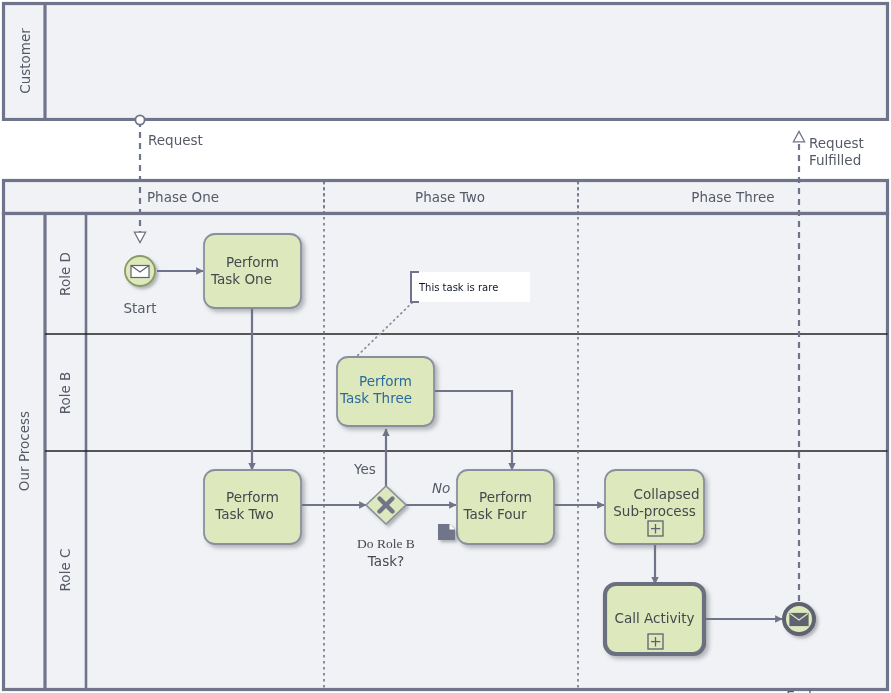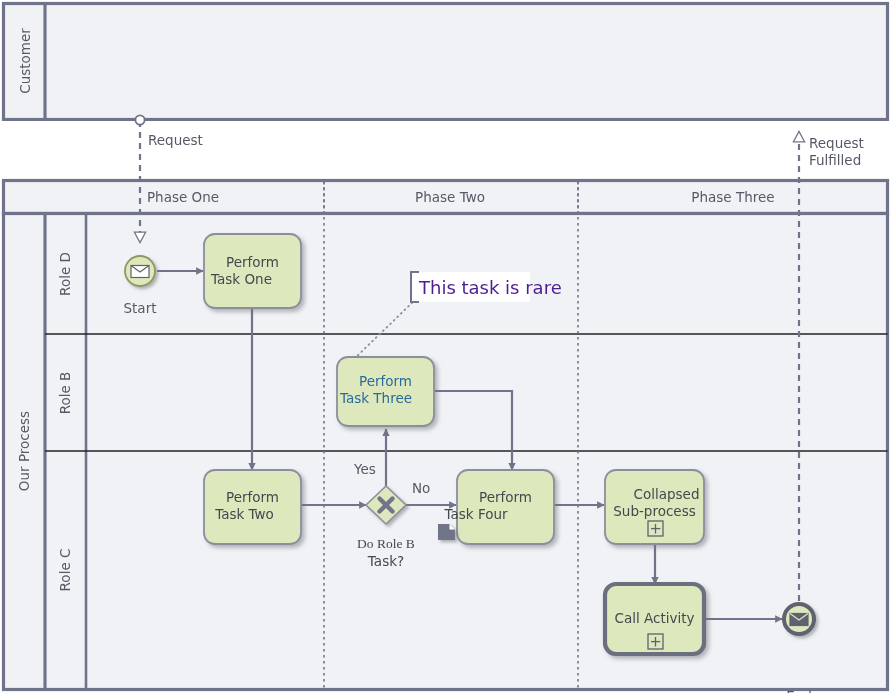--- a/index.html
+++ b/index.html
@@ -35,22 +35,22 @@
     text-align:center;
     color:#44484f;
     font-size:13.5px;
     line-height:17px;
     white-space:nowrap;
     pointer-events:none;
   }
   .tasktext.blue{color:#2a6b9c;}
   .annot-text{
     position:absolute;
-    color:#4c1d95;
-    font-size:18px;
+    color:#0f172a;
+    font-size:10px;
     line-height:17px;
     white-space:nowrap;
     pointer-events:none;
   }
 </style>
 </head>
 <body>
 
 <div id="canvas">
 
@@ -219,28 +219,28 @@
   <div class="tasktext" style="left:204px;top:254px;width:97px;">Perform</div>
   <div class="tasktext" style="left:204px;top:271px;width:75px;">Task One</div>
 
   <div class="tasktext" style="left:204px;top:489px;width:97px;">Perform</div>
   <div class="tasktext" style="left:204px;top:506px;width:81px;">Task Two</div>
 
   <div class="tasktext blue" style="left:337px;top:373px;width:97px;">Perform</div>
   <div class="tasktext blue" style="left:337px;top:390px;width:78px;">Task Three</div>
 
   <div class="tasktext" style="left:457px;top:489px;width:97px;">Perform</div>
-  <div class="tasktext" style="left:438px;top:506px;width:76px;">Task Four</div>
+  <div class="tasktext" style="left:457px;top:506px;width:76px;">Task Four</div>
 
   <div class="tasktext" style="left:612px;top:486px;width:109px;">Collapsed</div>
   <div class="tasktext" style="left:600px;top:503px;width:109px;">Sub-process</div>
 
   <div class="tasktext" style="left:602px;top:610px;width:105px;">Call Activity</div>
 
   <div class="tasktext" style="left:336px;top:535px;width:100px;font-family:Liberation Serif, serif;">Do Role B</div>
   <div class="tasktext" style="left:336px;top:553px;width:100px;">Task?</div>
 
   <div class="lbl" style="left:354px;top:461px;">Yes</div>
-  <div class="lbl" style="left:412px;top:480px;">No</div>
+  <div class="lbl" style="left:432px;top:480px;font-style:italic;">No</div>
 
   <div class="annot-text" style="left:419px;top:279px;">This task is rare</div>
 
 </div>
 
 </body></html>

